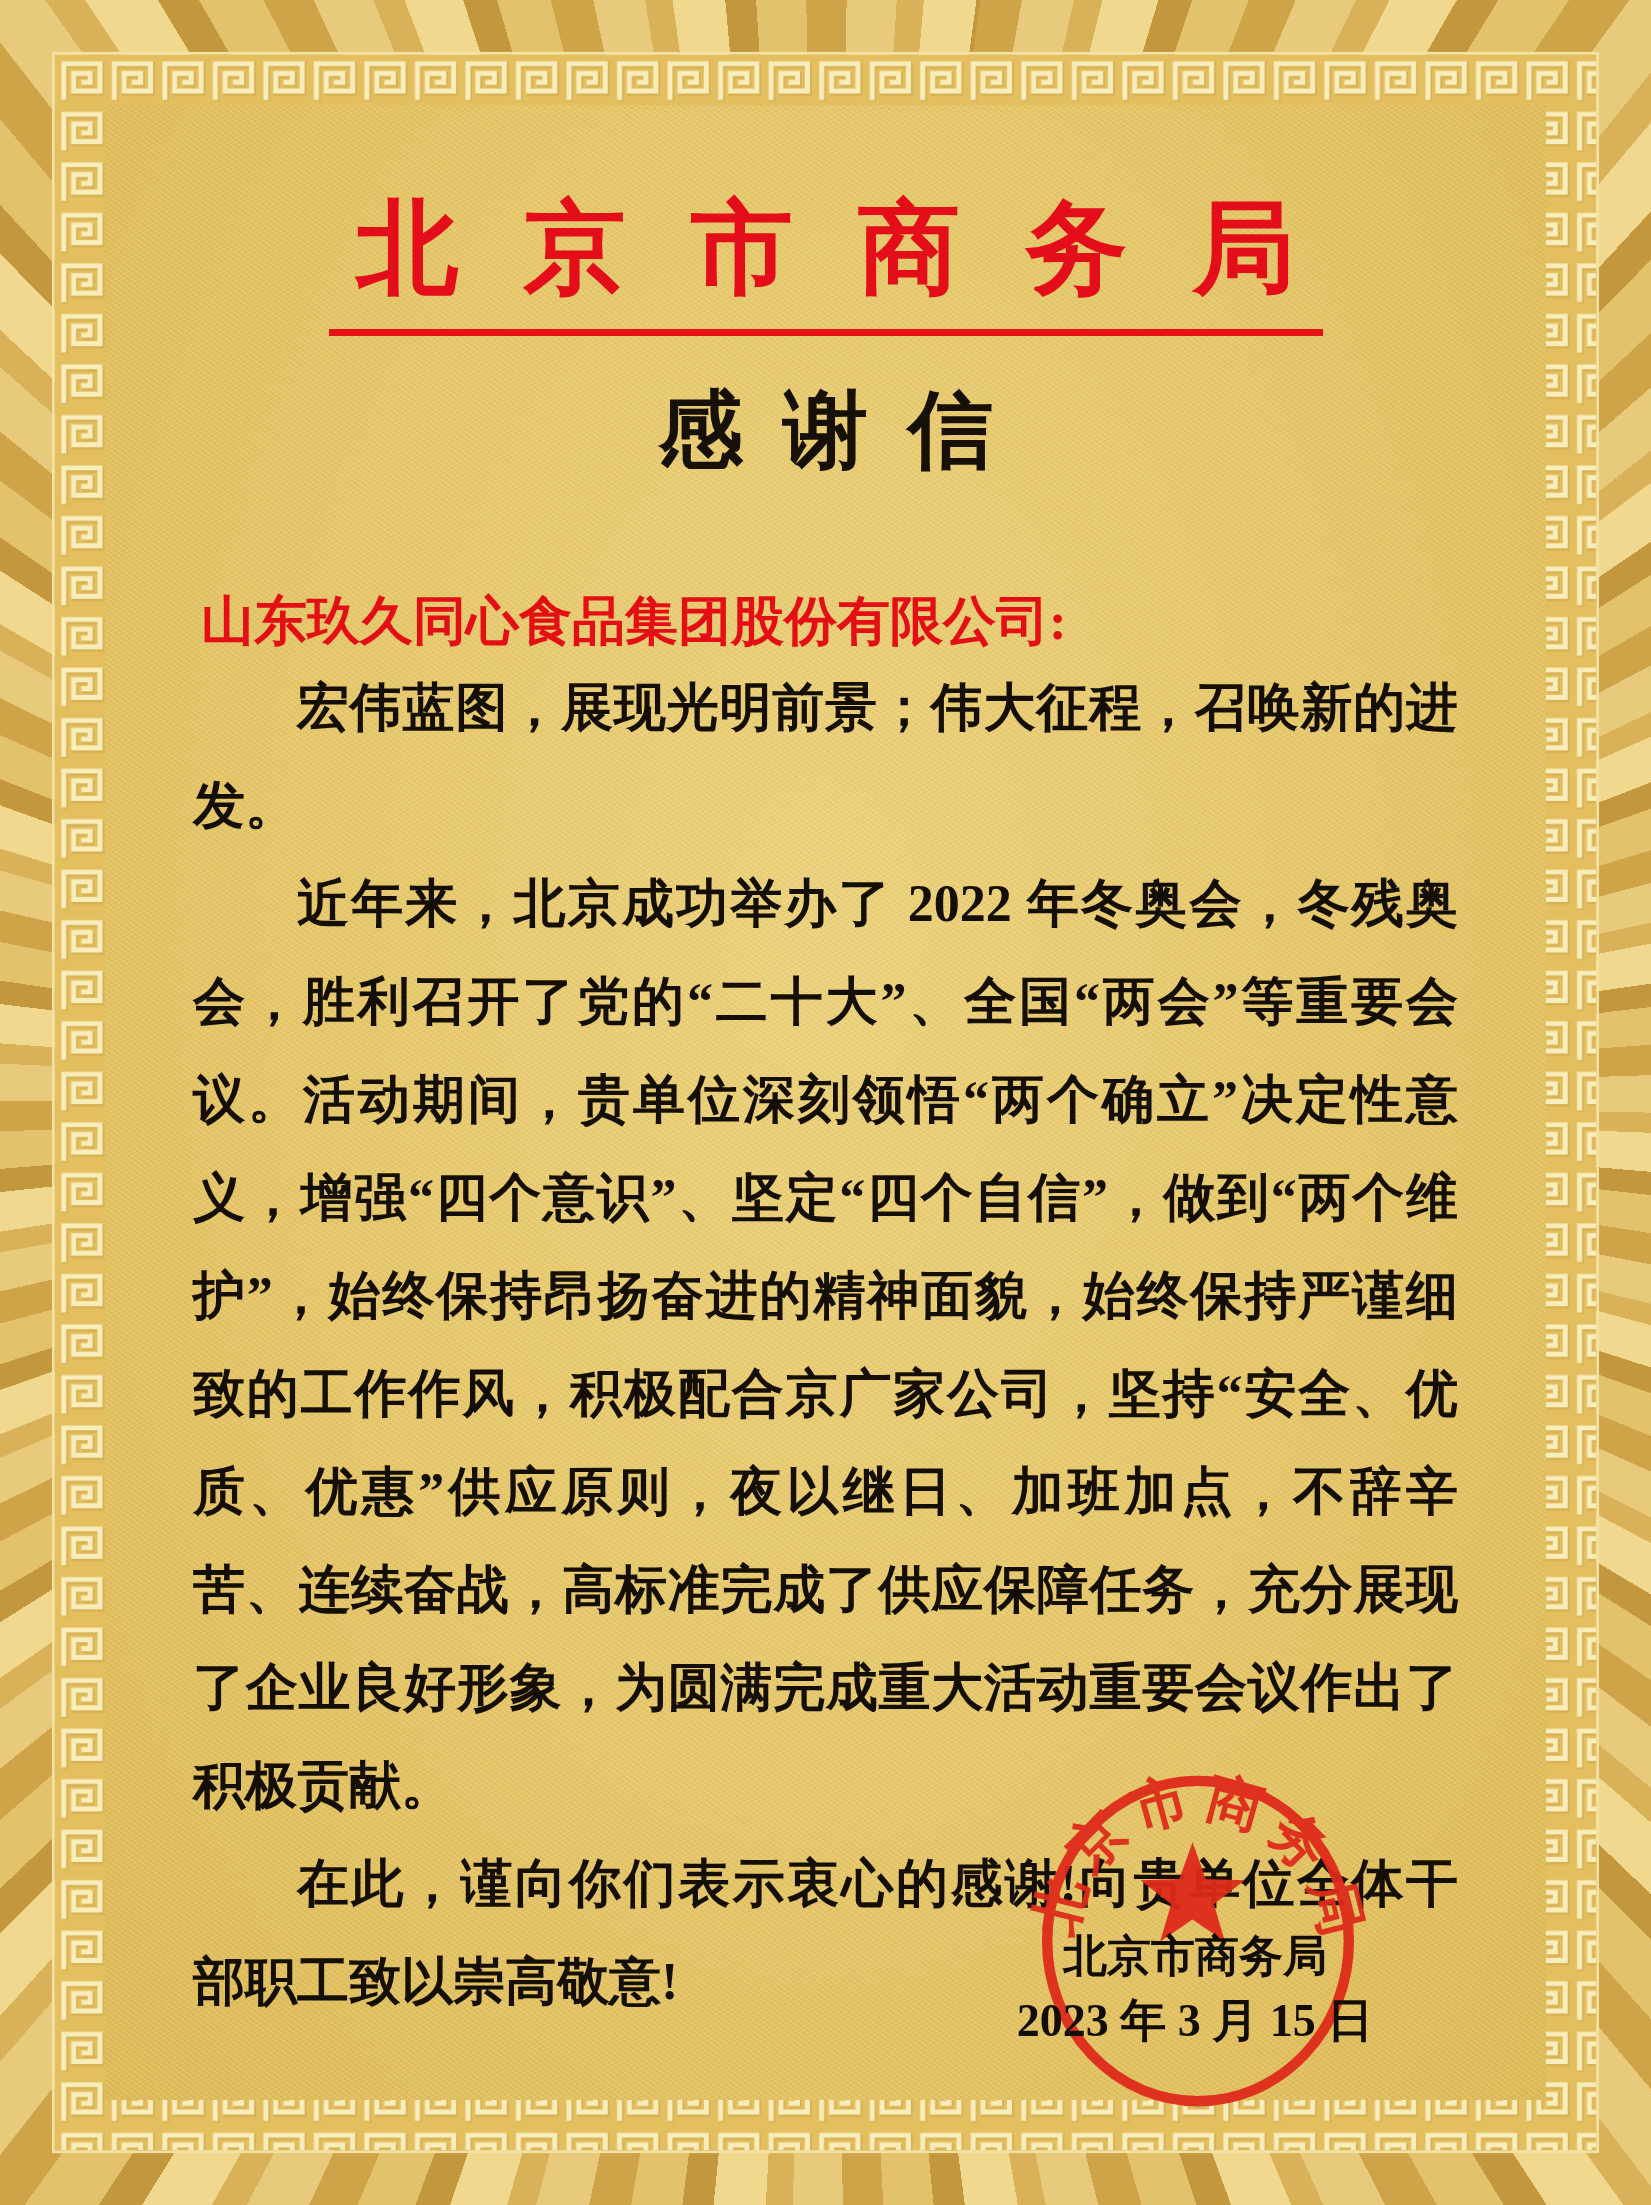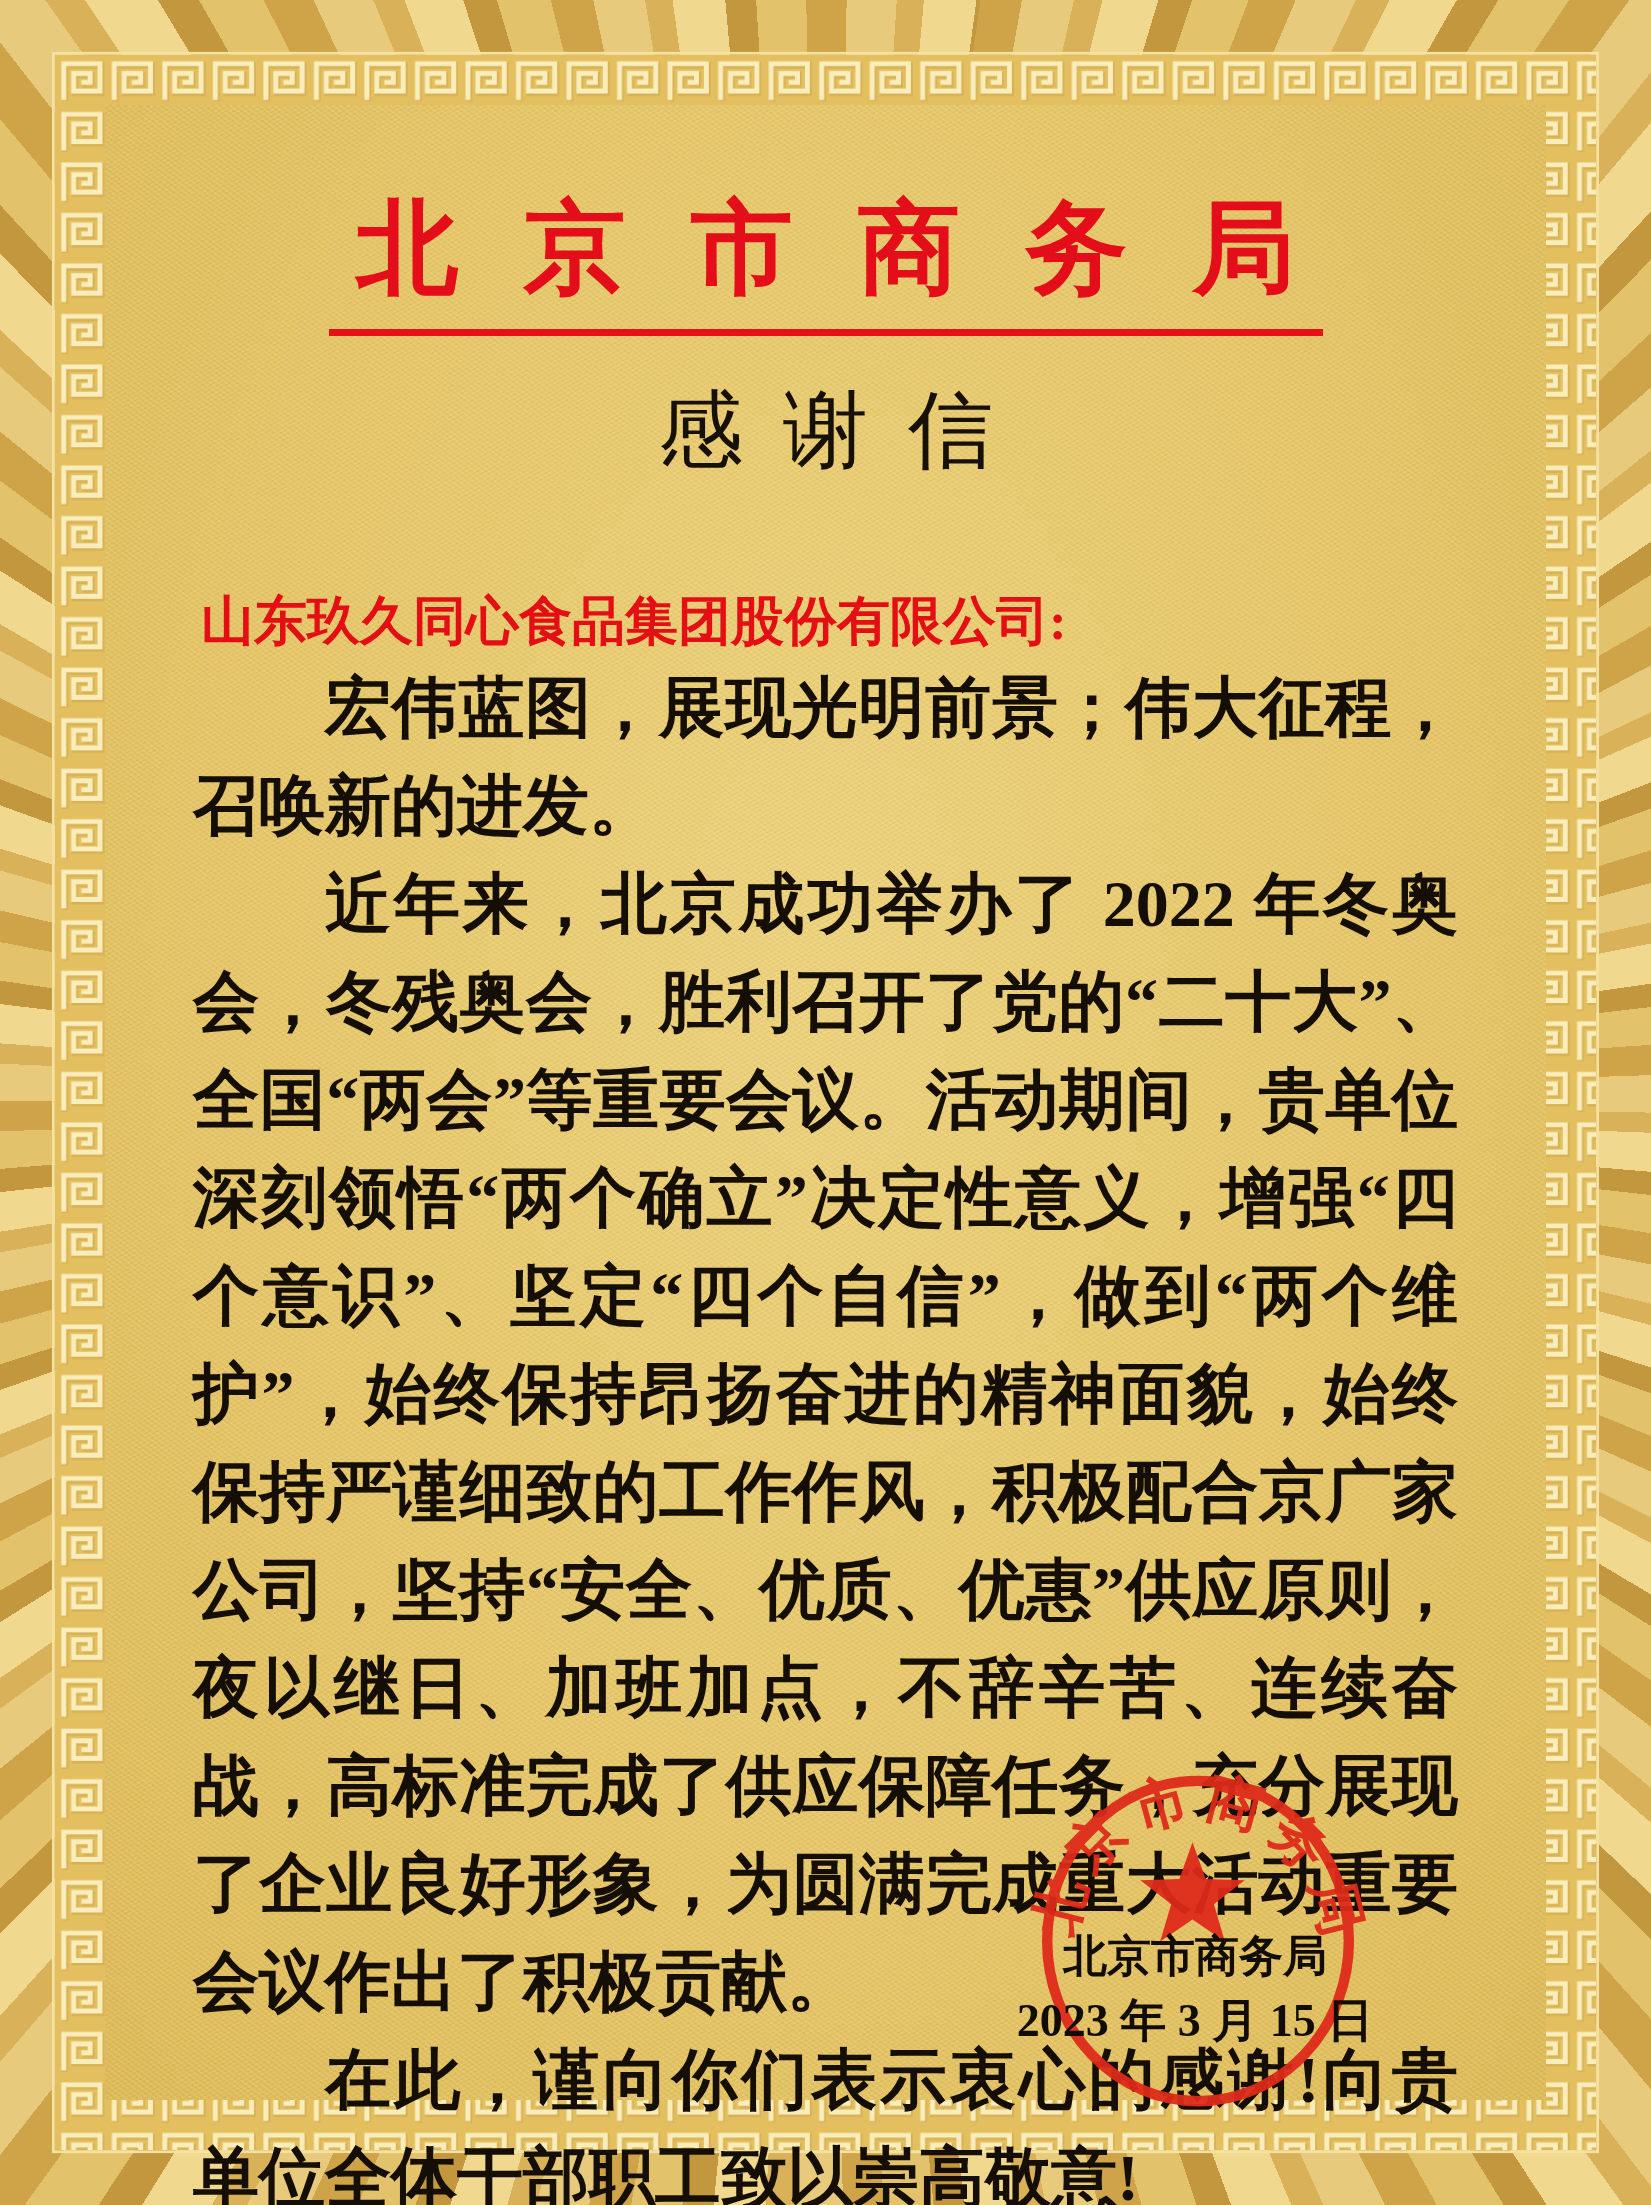--- a/index.html
+++ b/index.html
@@ -27,33 +27,33 @@
     font-size:102px; line-height:1; font-weight:700;
     letter-spacing:.64em; text-indent:.64em;
     color:#e40d1a; white-space:nowrap;
   }
   .title-underline{
     width:994px; height:7.7px; margin:28.6px auto 0;
     background:#e61017;
   }
   .letter-title{
     margin:48px 0 0 0; text-align:center;
-    font-size:85px; line-height:1.1; font-weight:400;
+    font-size:85px; line-height:1.1; font-weight:700;
     letter-spacing:.47em; text-indent:.47em;
     color:#171007; white-space:nowrap;
   }
   .recipient{
     margin:113px 0 0 8px;
     font-size:53px; line-height:1.15; font-weight:700;
     color:#e30f14;
   }
   .body-text{margin-top:7.7px;}
   .body-text p{
     margin:0; text-indent:2em;
-    font-size:66px; line-height:98px; font-weight:600;
+    font-size:52px; line-height:98px; font-weight:600;
     color:#140e04;
     text-align:justify; text-justify:inter-character;
   }
   .signature-block{
     position:absolute; left:967px; top:1929px; width:456px;
     text-align:center; z-index:3;
   }
   .signature-org{
     font-size:44px; line-height:1.25; font-weight:600; color:#120d04;
   }

